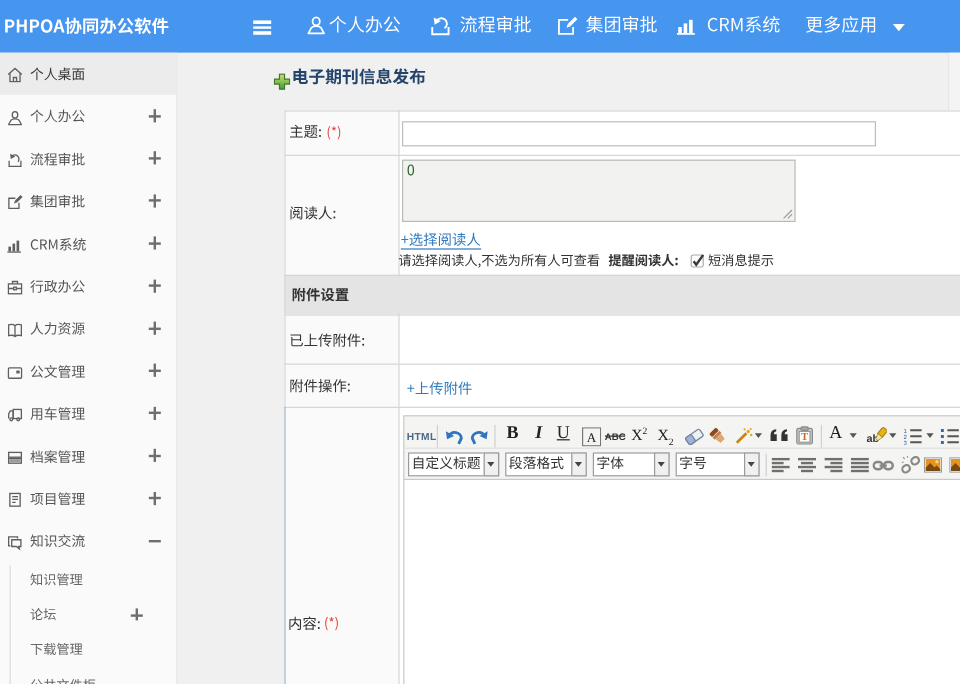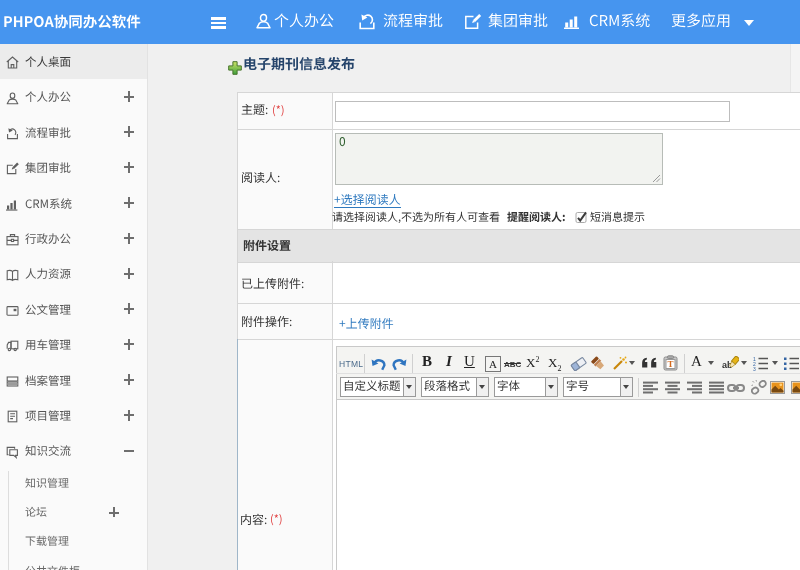--- a/index.html
+++ b/index.html
@@ -743,21 +743,21 @@
       <g fill="#e03c3c" transform="translate(0,10) scale(0.01100,-0.01100)">
         <use href="#g28" x="0"></use>
         <use href="#g2A" x="338"></use>
         <use href="#g29" x="805"></use>
       </g>
     </svg>
   </div>
 <div style="position:absolute;left:336px;top:346px;width:484px;height:54px;background:#f4f4f2;border:1px solid #c9c9c9;box-sizing:border-box"></div>
 <div style="position:absolute;left:336px;top:373px;width:484px;height:1px;background:#e0e0e0"></div>
 <div style="position:absolute;left:336px;top:400px;width:484px;height:170px;background:#ffffff;border-left:1px solid #c9c9c9;box-sizing:border-box"></div>
-<div style="position:absolute;left:339px;top:359px;font-family:'Liberation Sans',sans-serif;font-size:8.5px;font-weight:normal;color:#4a6a8a;letter-spacing:0.3px">HTML</div>
+<div style="position:absolute;left:339px;top:359px;font-family:'Liberation Sans',sans-serif;font-size:8.5px;font-weight:bold;color:#4a6a8a;letter-spacing:0.3px">HTML</div>
 <div style="position:absolute;left:364px;top:354px;width:1px;height:19px;background:#d0d0d0"></div>
 <svg width="16" height="15" viewBox="0 0 16 15" style="position:absolute;left:371px;top:357px">
     <path d="M3.2 6.4 A5.3 4.9 0 0 1 13.4 8.3 L11.2 12.8" fill="none" stroke="#2f75c0" stroke-width="2.4"></path>
     <path d="M0.6 2.4 L1.5 9 L7.4 6.4 Z" fill="#2f75c0"></path>
   </svg>
 <svg width="16" height="15" viewBox="0 0 16 15" style="position:absolute;left:391px;top:357px">
     <path d="M12.8 6.4 A5.3 4.9 0 0 0 2.6 8.3 L4.8 12.8" fill="none" stroke="#2f75c0" stroke-width="2.4"></path>
     <path d="M15.4 2.4 L14.5 9 L8.6 6.4 Z" fill="#2f75c0"></path>
   </svg>
 <div style="position:absolute;left:412px;top:354px;width:1px;height:19px;background:#d0d0d0"></div>

